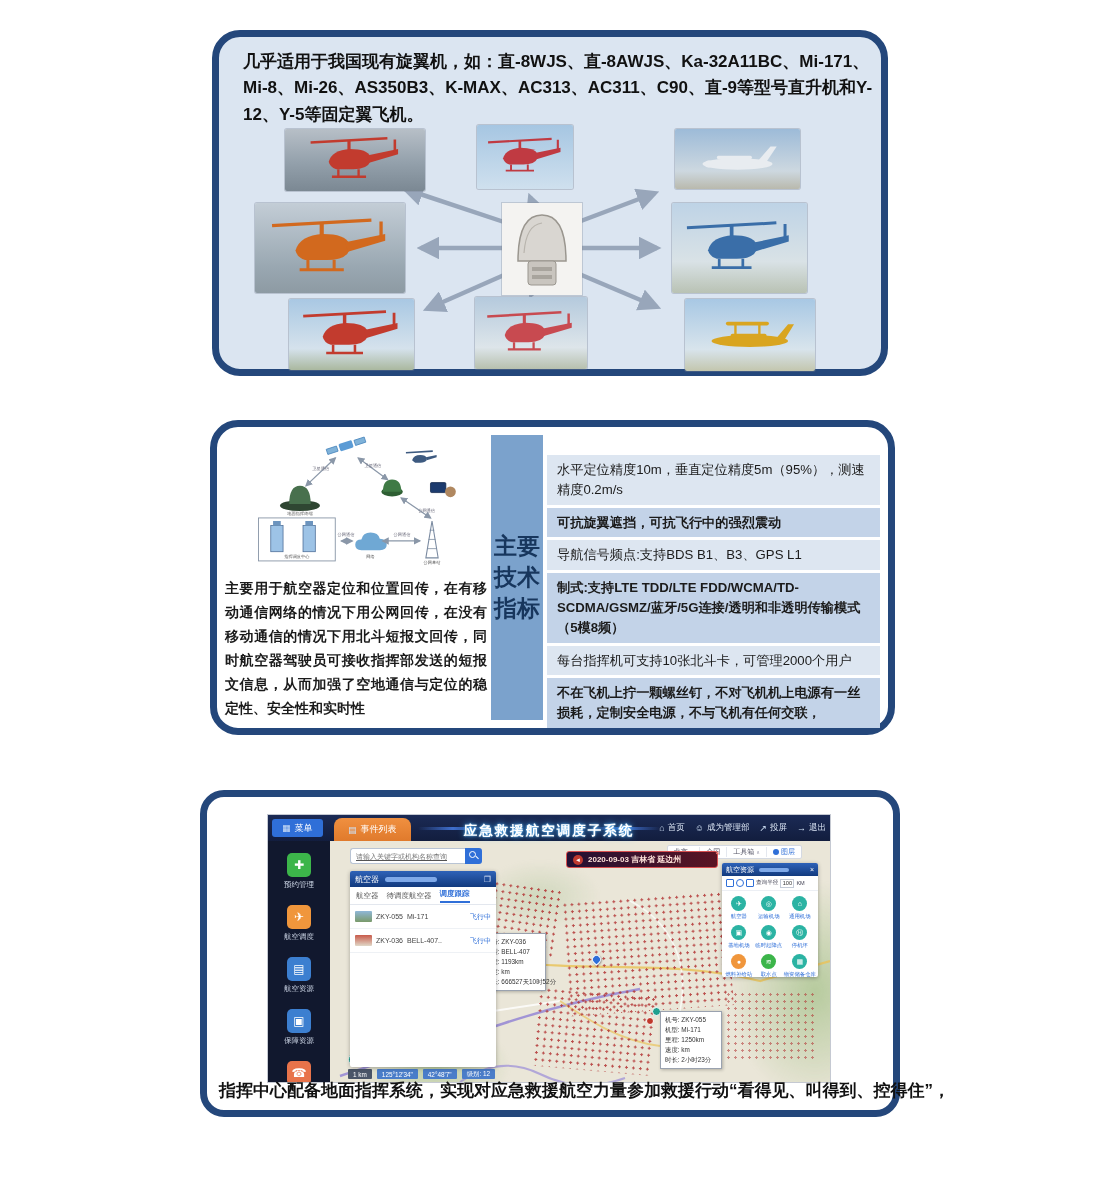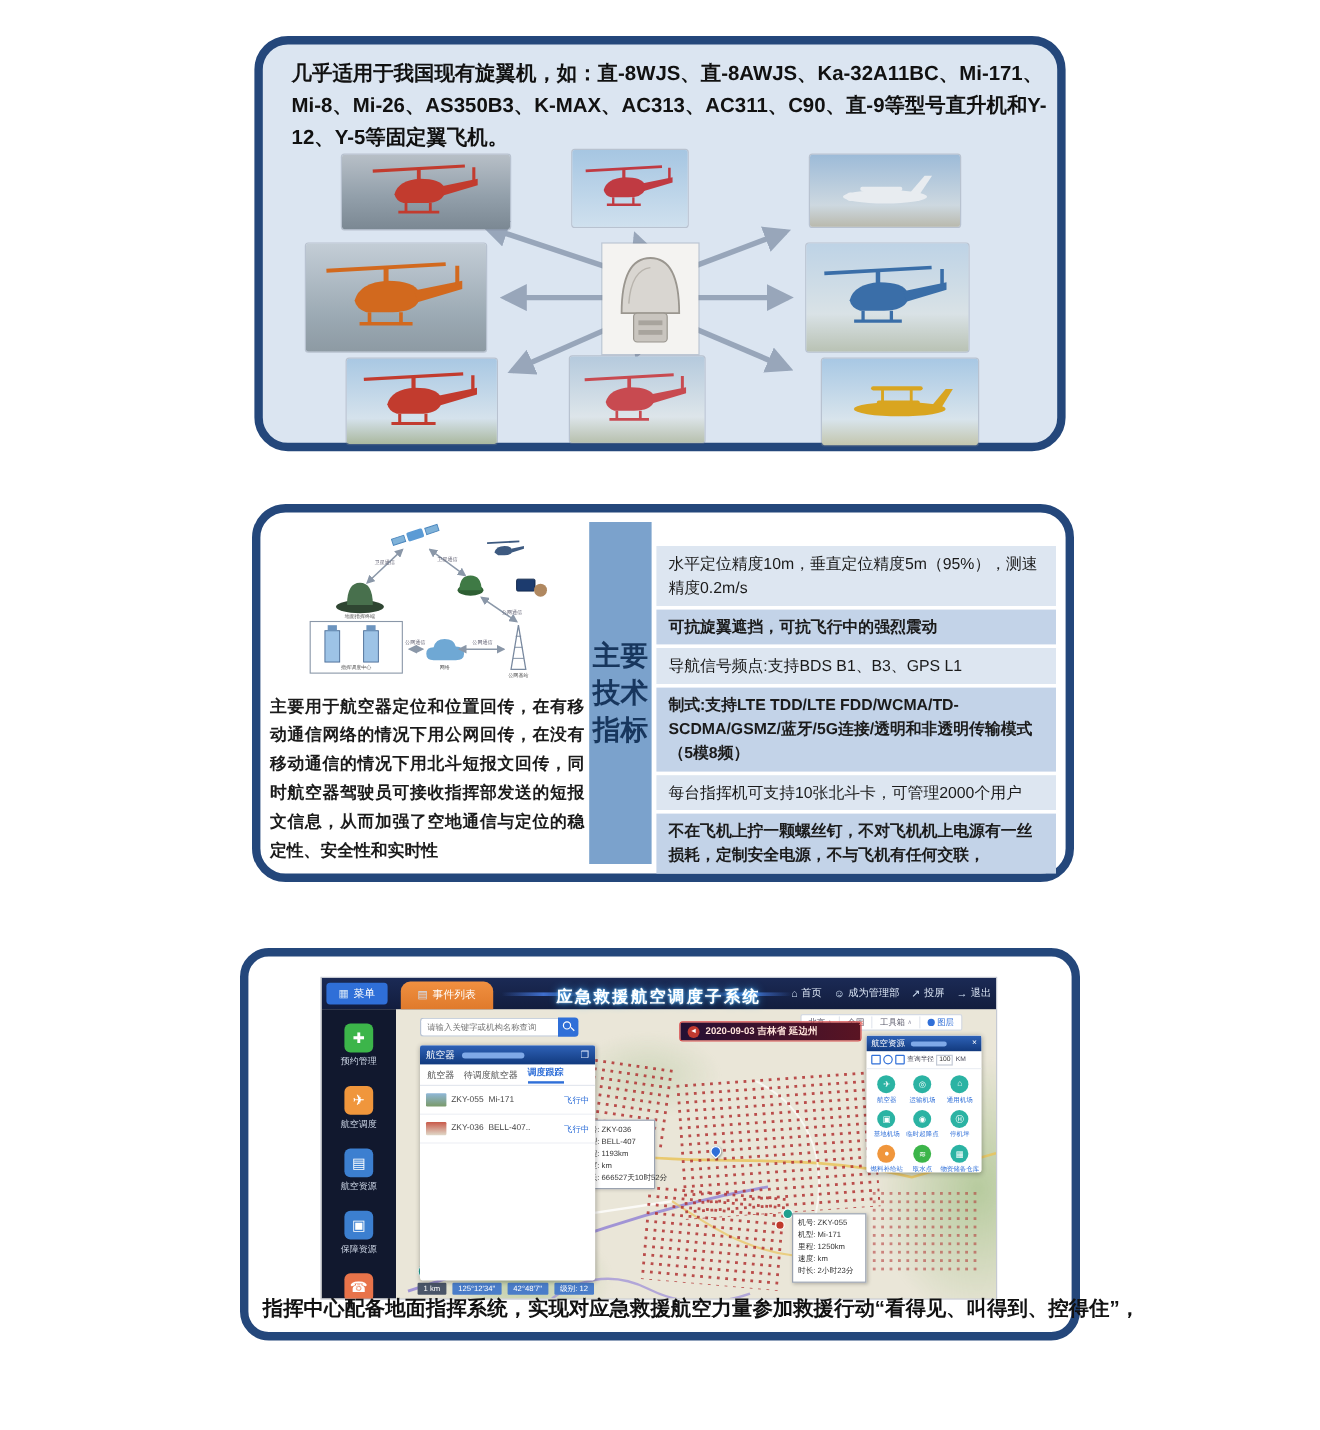--- a/index.html
+++ b/index.html
@@ -54,21 +54,21 @@
   .side-label { font-size:7.5px; color:#cdd6e6;text-align:right; }
 
   
   .app-map { position:absolute; left:62px; top:26px; right:0; bottom:0; background:#eae6d8; overflow:hidden; }
   .map-blob { position:absolute; border-radius:50%; filter:blur(2px); }
   .dot-cluster { position:absolute; background-image:radial-gradient(#b23232 1.1px, transparent 1.4px); background-size:7px 7px; opacity:.85; }
   .map-roads { position:absolute; inset:0; }
 
   
   .app-search { position:absolute; left:20px; top:7px; width:132px; height:16px; display:flex; z-index:25; }
-  .app-search input { flex:1; height:16px; border:1px solid #b9c4d4; border-right:none; border-radius:3px 0 0 3px; font-size:7px; padding:0 5px; color:#555; background:#fff; }
+  .app-search input { flex:1; height:16px; border:1px solid #b9c4d4; border-right:none; border-radius:3px 0 0 3px; font-size:7px; padding:0 5px; color:#555; background:#fff;text-decoration:underline; }
   .search-btn { width:17px; height:16px; background:#2f6fd8; border-radius:0 3px 3px 0; position:relative; }
   .mag { position:absolute; left:4px; top:3px; width:7px; height:7px; border:1.4px solid #fff; border-radius:50%; }
   .mag::after { content:""; position:absolute; left:5px; top:5px; width:4px; height:1.4px; background:#fff; transform:rotate(45deg); }
 
   
   .ac-panel { position:absolute; left:20px; top:30px; width:146px; height:196px; background:#fff; box-shadow:0 1px 4px rgba(0,0,0,.3); z-index:24; border-radius:2px; overflow:hidden; }
   .ac-title { height:16px; background:linear-gradient(180deg,#2e62b8,#123a7e); color:#fff; font-size:8px; display:flex; align-items:center; padding:0 5px; gap:6px; }
   .ac-title .drag-pill { width:52px; height:5px; border-radius:3px; background:#7fa9e8; }
   .ac-title .win-x { margin-left:auto; font-size:8px; color:#dfe8fa; }
   .ac-tabs { height:18px; display:flex; align-items:center; gap:8px; padding:0 6px; border-bottom:1px solid #e3e7ee; font-size:7.5px; color:#555; }

